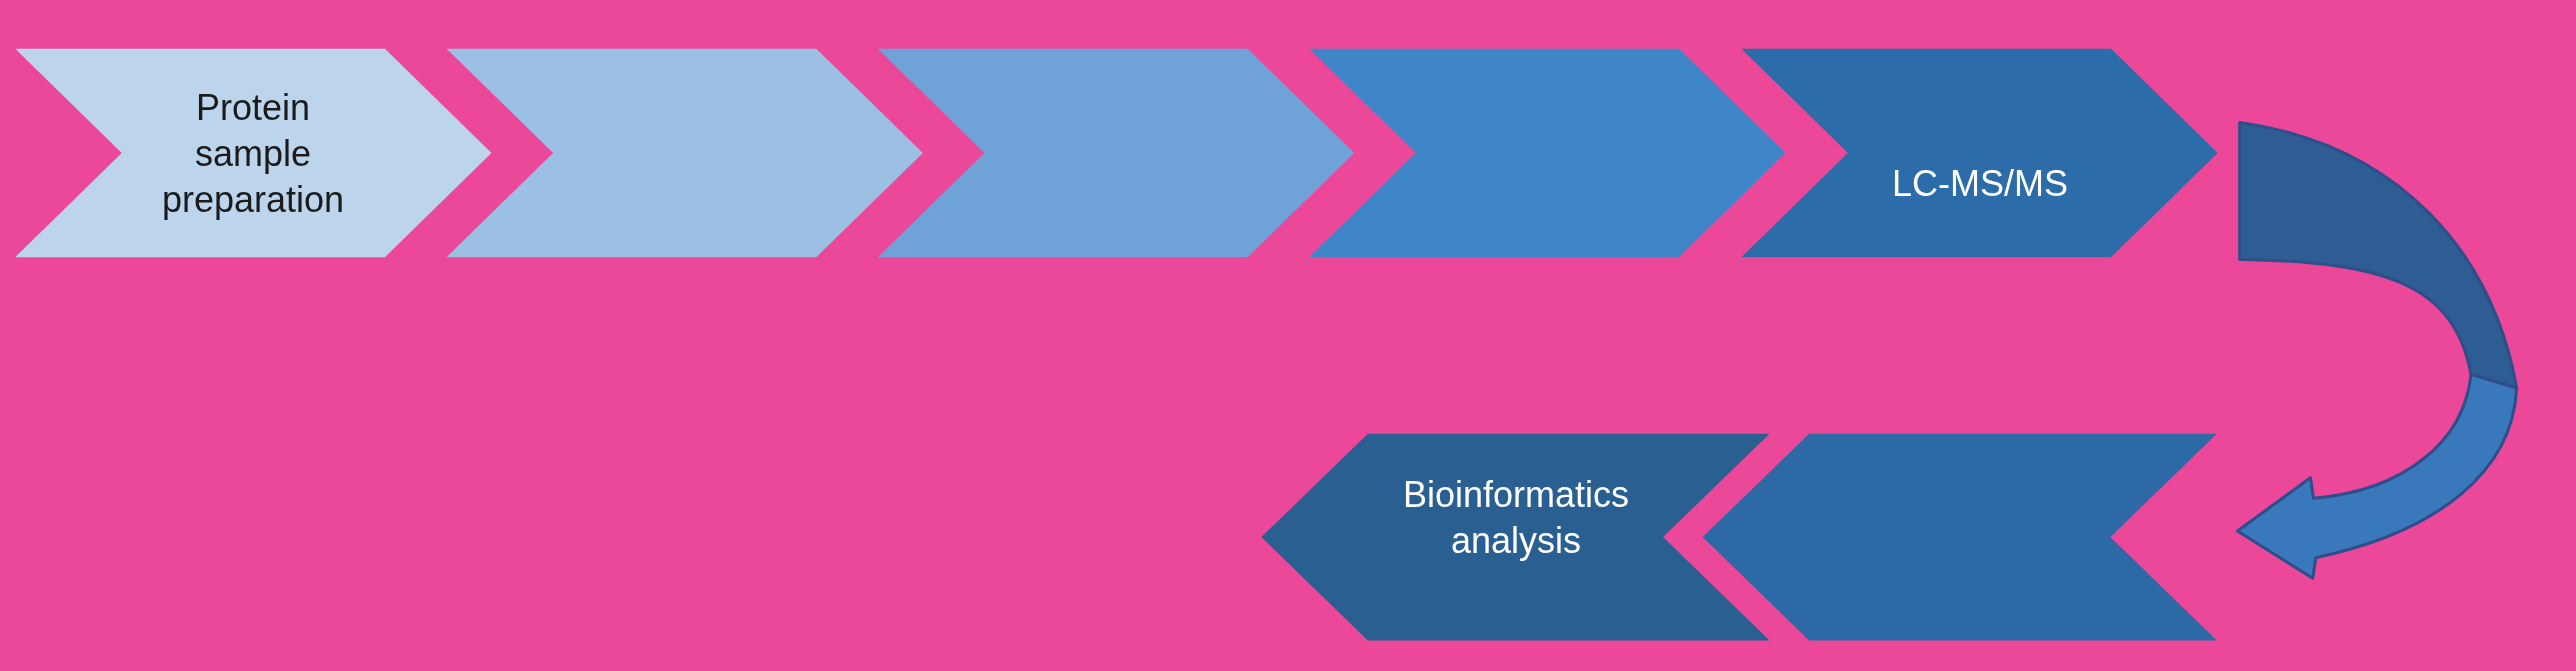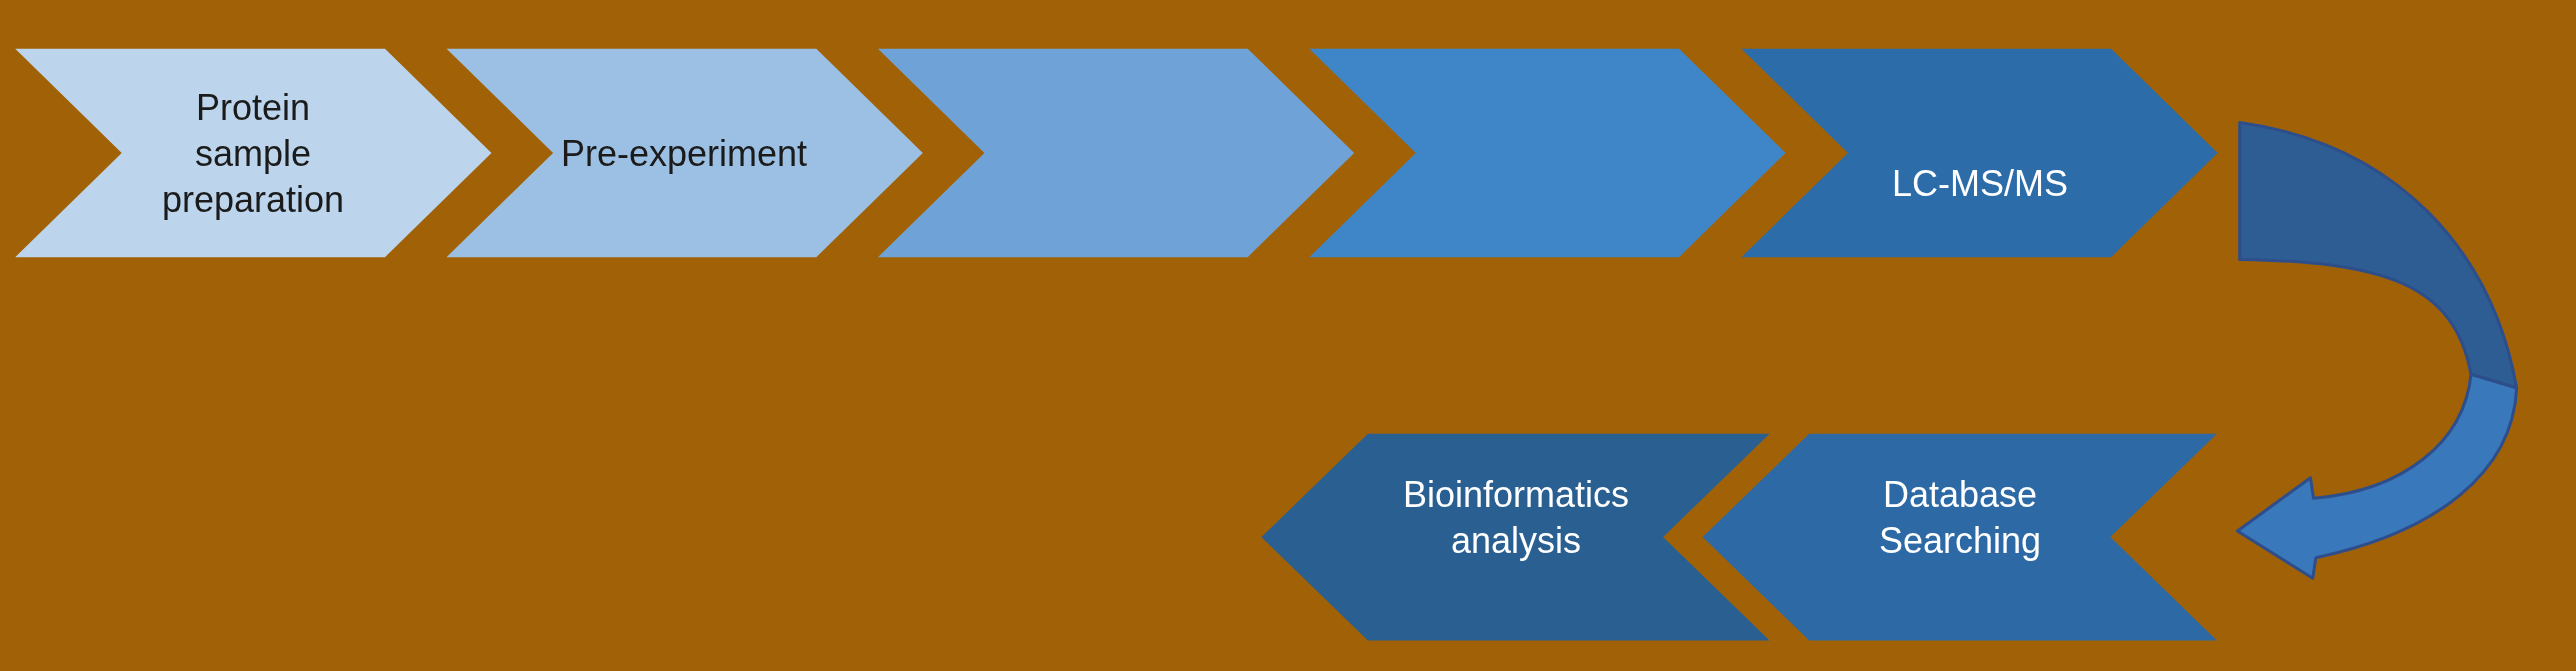--- a/index.html
+++ b/index.html
@@ -1,19 +1,19 @@
 <!DOCTYPE html>
 <html style="font-size:12px"><head>
 <meta charset="utf-8">
 <style>
   html,body{margin:0;padding:0;background:#ffffff;}
   .stage{
     position:relative;
     width:2576px;height:671px;
-    background:#a16207;
+    background:#ec4899;
     font-family:"Liberation Sans", sans-serif;
     overflow:hidden;
   }
   .stage svg{position:absolute;left:0;top:0;}
   .lbl{
     position:absolute;
     display:flex;align-items:center;justify-content:center;
     text-align:center;
     font-size:36px;line-height:46px;
     white-space:pre-line;
@@ -60,21 +60,18 @@
                L 3036 628
                L 3040 655
                C 3160 645 3238 580 3247 492
                Z" fill="#3A78BC"></path>
     </g>
   </svg>
 
   <div class="lbl top lbl1 dark-text">Protein
 sample
 preparation</div>
-  <div class="lbl top lbl2 dark-text">Pre-experiment</div>
   <div class="lbl top lbl5 light-text">LC-MS/MS</div>
   <div class="lbl bot lbl6 light-text">Bioinformatics
 analysis</div>
-  <div class="lbl bot lbl7 light-text">Database
-Searching</div>
 
 </div>
 
 
 </body></html>

